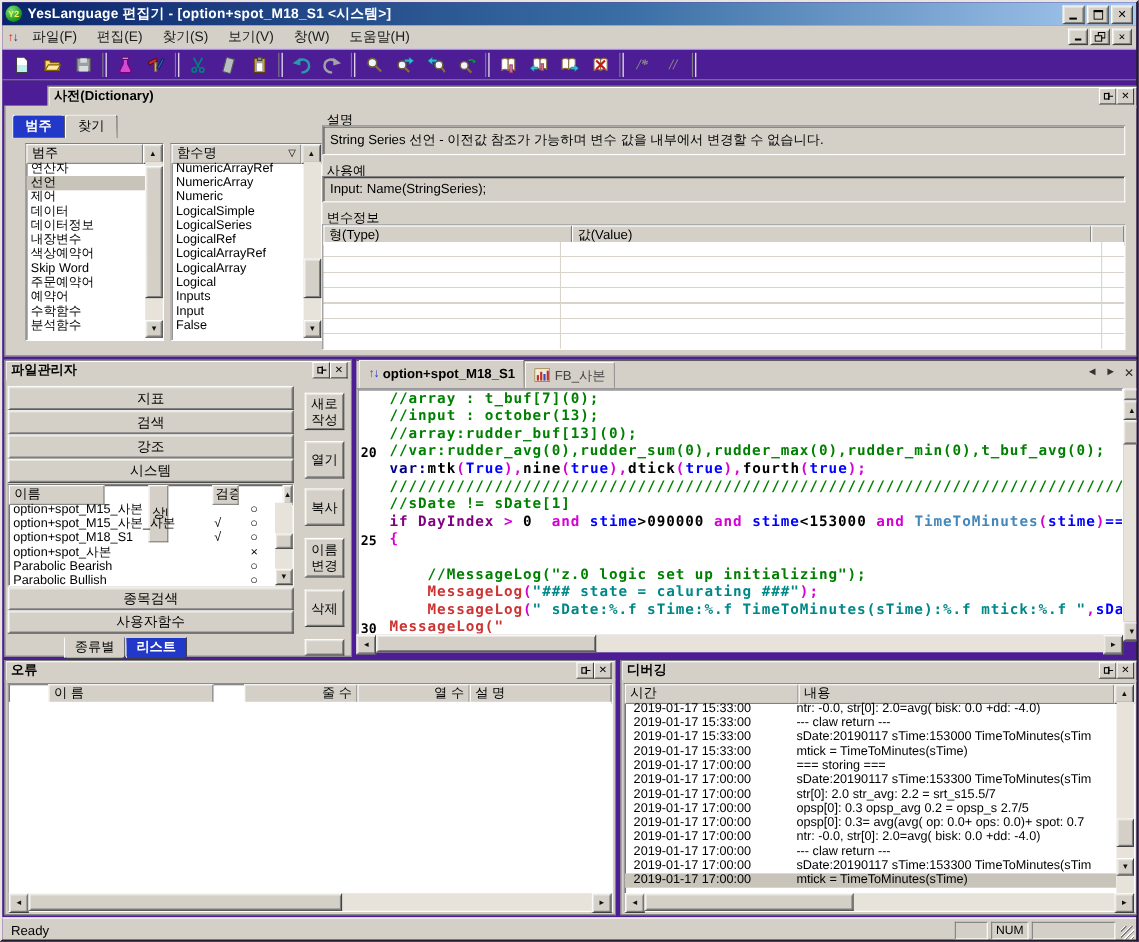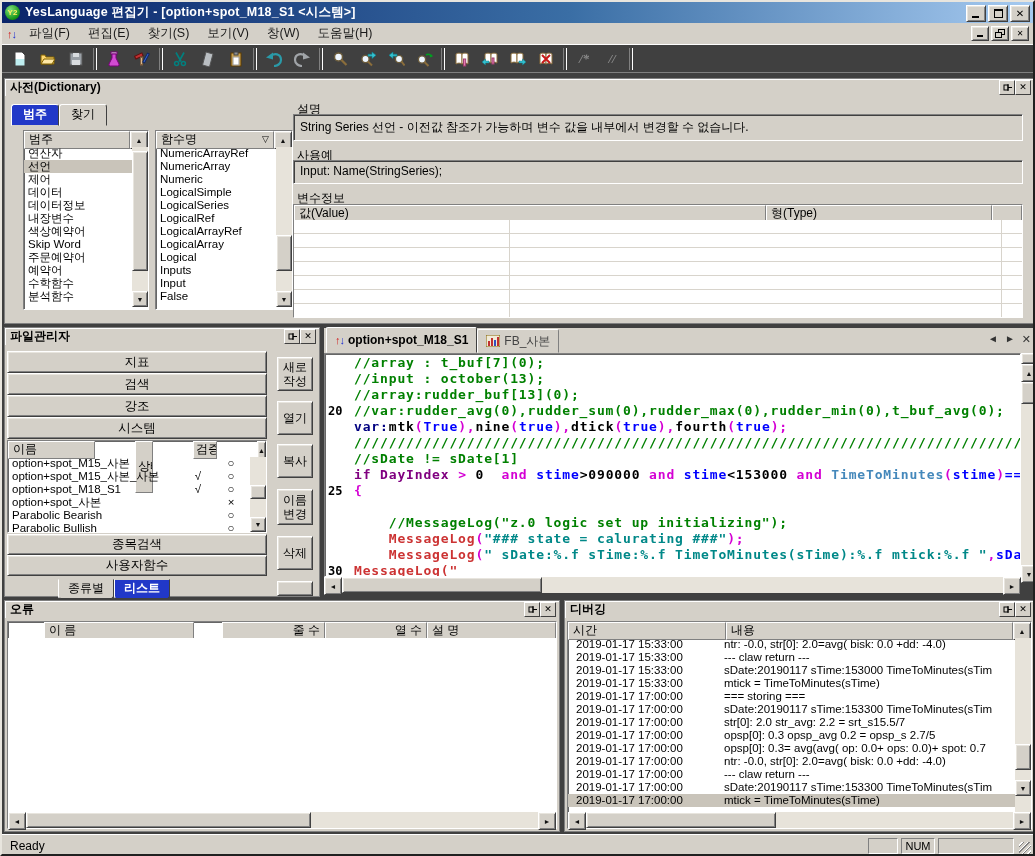--- a/index.html
+++ b/index.html
@@ -1,16 +1,16 @@
 <!DOCTYPE html>
 <html><head>
 <meta charset="utf-8">
 <style>
   html,body{margin:0;padding:0;background:#6b6b6b;}
-  #app{position:relative;width:1035px;height:856px;background:#404040;overflow:hidden;
+  #app{position:relative;width:1035px;height:856px;background:#4c1d95;overflow:hidden;
        font-family:"Liberation Sans","DejaVu Sans",sans-serif;font-size:12px;color:#000;
        border:2px solid;border-color:#e8e5de #202020 #202020 #e8e5de;box-sizing:border-box;}
   .ab{position:absolute;box-sizing:border-box;}
   
   .r1{border:1px solid;border-color:#fff #404040 #404040 #fff;}
   .r2{border:1px solid;border-color:#fff #404040 #404040 #fff;
       box-shadow:inset 1px 1px 0 #e8e5de,inset -1px -1px 0 #808080;background:#d4d0c8;}
   .s2{border:1px solid;border-color:#808080 #fff #fff #808080;
       box-shadow:inset 1px 1px 0 #404040,inset -1px -1px 0 #d4d0c8;}
   .well{background:#fff;border:1px solid;border-color:#808080 #fff #fff #808080;
@@ -270,21 +270,21 @@
           <path d="M14 3c-2-1.2-4-1.2-6 0v10c2-1.2 4-1.2 6 0z" fill="#fff" stroke="#8a6d3b"></path>
           <path d="M4 4l8 8M12 4l-8 8" stroke="#c81818" stroke-width="2"></path>
         </svg>
       </span>
     <span class="tsep"></span>
     <span class="tb cmt">/*</span>
     <span class="tb cmt">//</span>
     <span class="tsep"></span>
   </div>
 
-  <div class="ab" style="left:2px;top:76px;width:1031px;height:246px;">
+  <div class="ab" style="left:2px;top:76px;width:1031px;height:246px;padding-left:39px;">
     <div class="ptitle">
       <span>사전(Dictionary)</span>
       <span class="pbtn r1" style="right:20px;">
           <svg width="9" height="9">
             <rect x="1" y="2" width="4" height="5" fill="#d4d0c8" stroke="#000"></rect>
             <line x1="5" y1="1" x2="5" y2="8" stroke="#000"></line>
             <line x1="5" y1="4.5" x2="9" y2="4.5" stroke="#000"></line>
           </svg>
         </span>
       <span class="pbtn r1" style="right:4px;">✕</span>
@@ -356,22 +356,22 @@
       <div class="ab s2" style="left:288px;top:18px;width:730px;height:27px;padding:4px 6px;font-size:12px;">
         <span>String Series 선언 - 이전값 참조가 가능하며 변수 값을 내부에서 변경할 수 없습니다.</span>
       </div>
       <div class="ab lbl" style="left:292px;top:51px;">사용예</div>
       <div class="ab s2" style="left:288px;top:64px;width:730px;height:24px;padding:3px 6px;font-size:12px;">
         <span>Input: Name(StringSeries);</span>
       </div>
       <div class="ab lbl" style="left:292px;top:94px;">변수정보</div>
       <div class="ab well" style="left:288px;top:108px;width:730px;height:114px;">
         <div style="display:flex;height:15px;">
+          <div class="lhdr" style="width:216px;">형(Type)</div>
           <div class="lhdr" style="flex:1;">값(Value)</div>
-          <div class="lhdr" style="width:216px;">형(Type)</div>
           <div class="lhdr" style="width:20px;"></div>
         </div>
         <div style="position:relative;height:97px;background:
           repeating-linear-gradient(to bottom,#fff 0 13px,#d8d4cc 13px 14px);">
           <div class="ab" style="left:215px;top:0;bottom:0;width:1px;background:#d8d4cc;"></div>
           <div class="ab" style="right:20px;top:0;bottom:0;width:1px;background:#d8d4cc;"></div>
         </div>
       </div>
     </div>
   </div>

